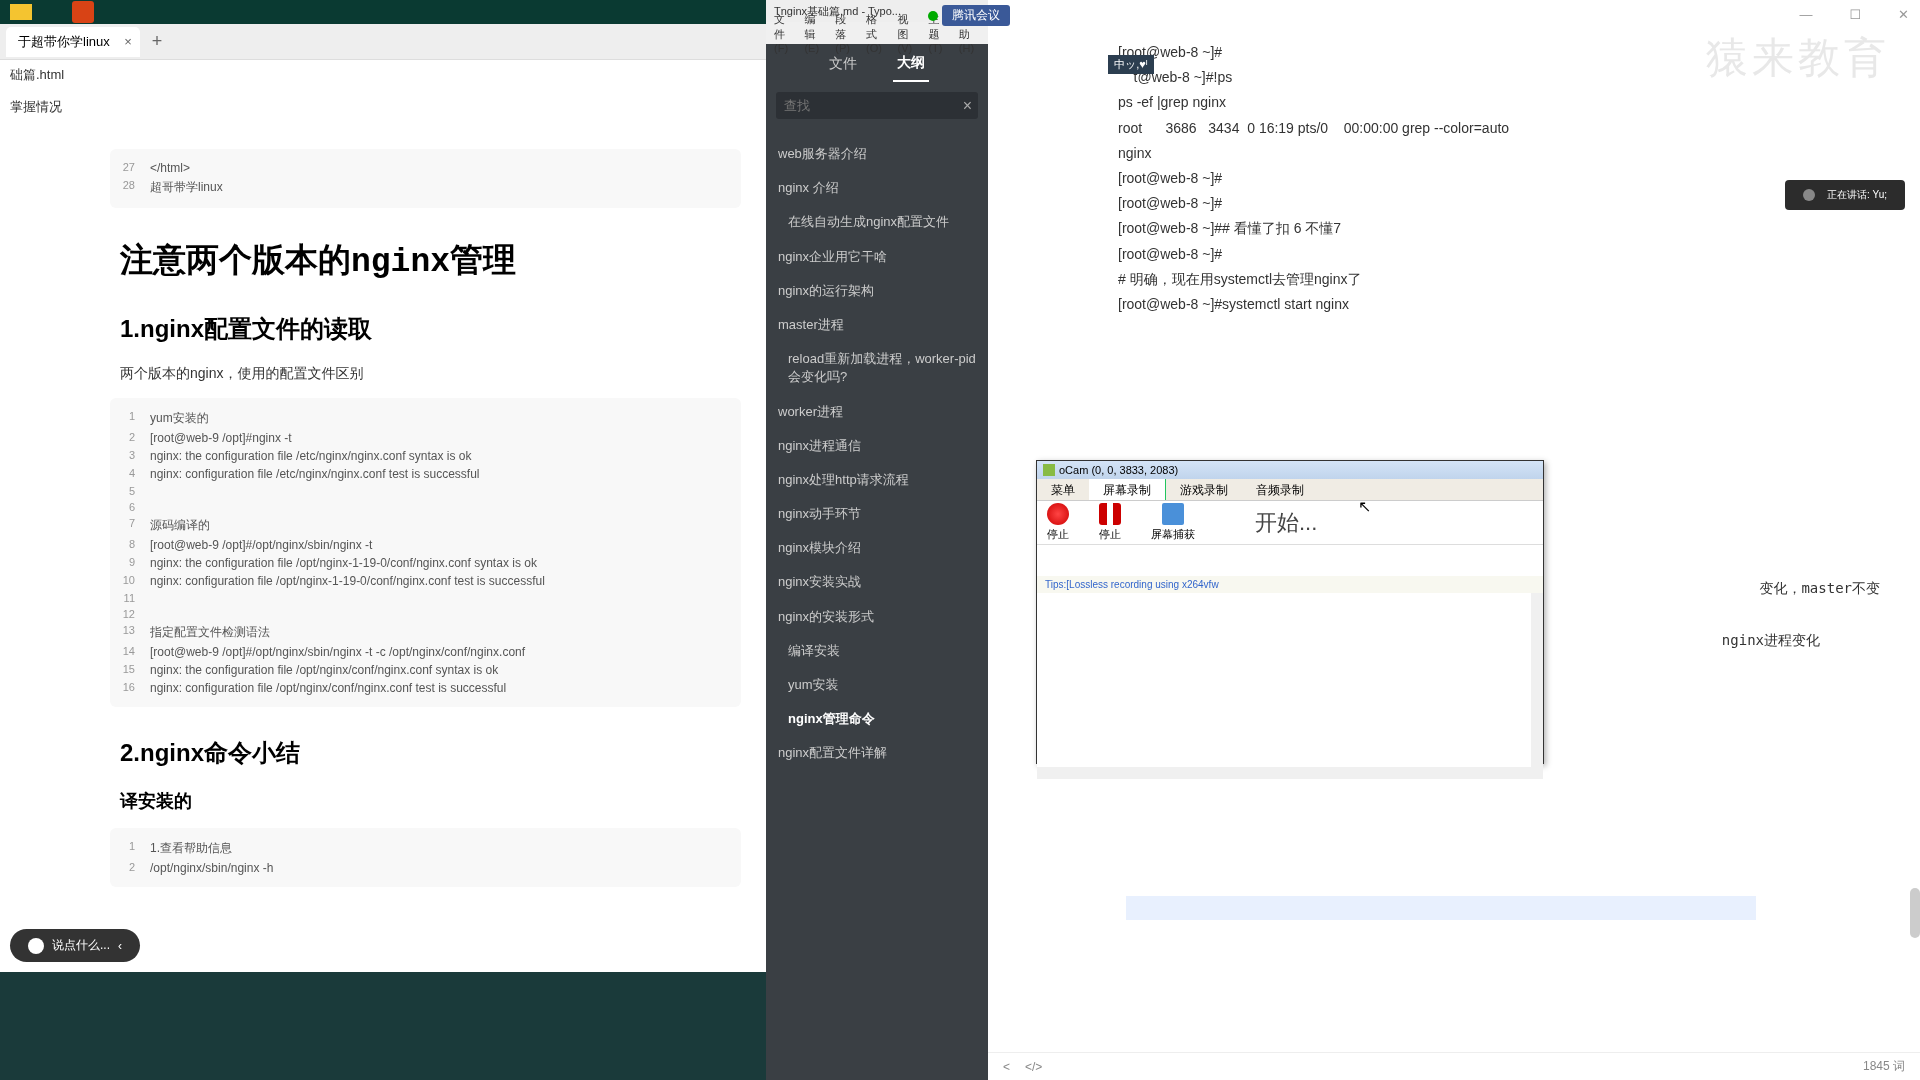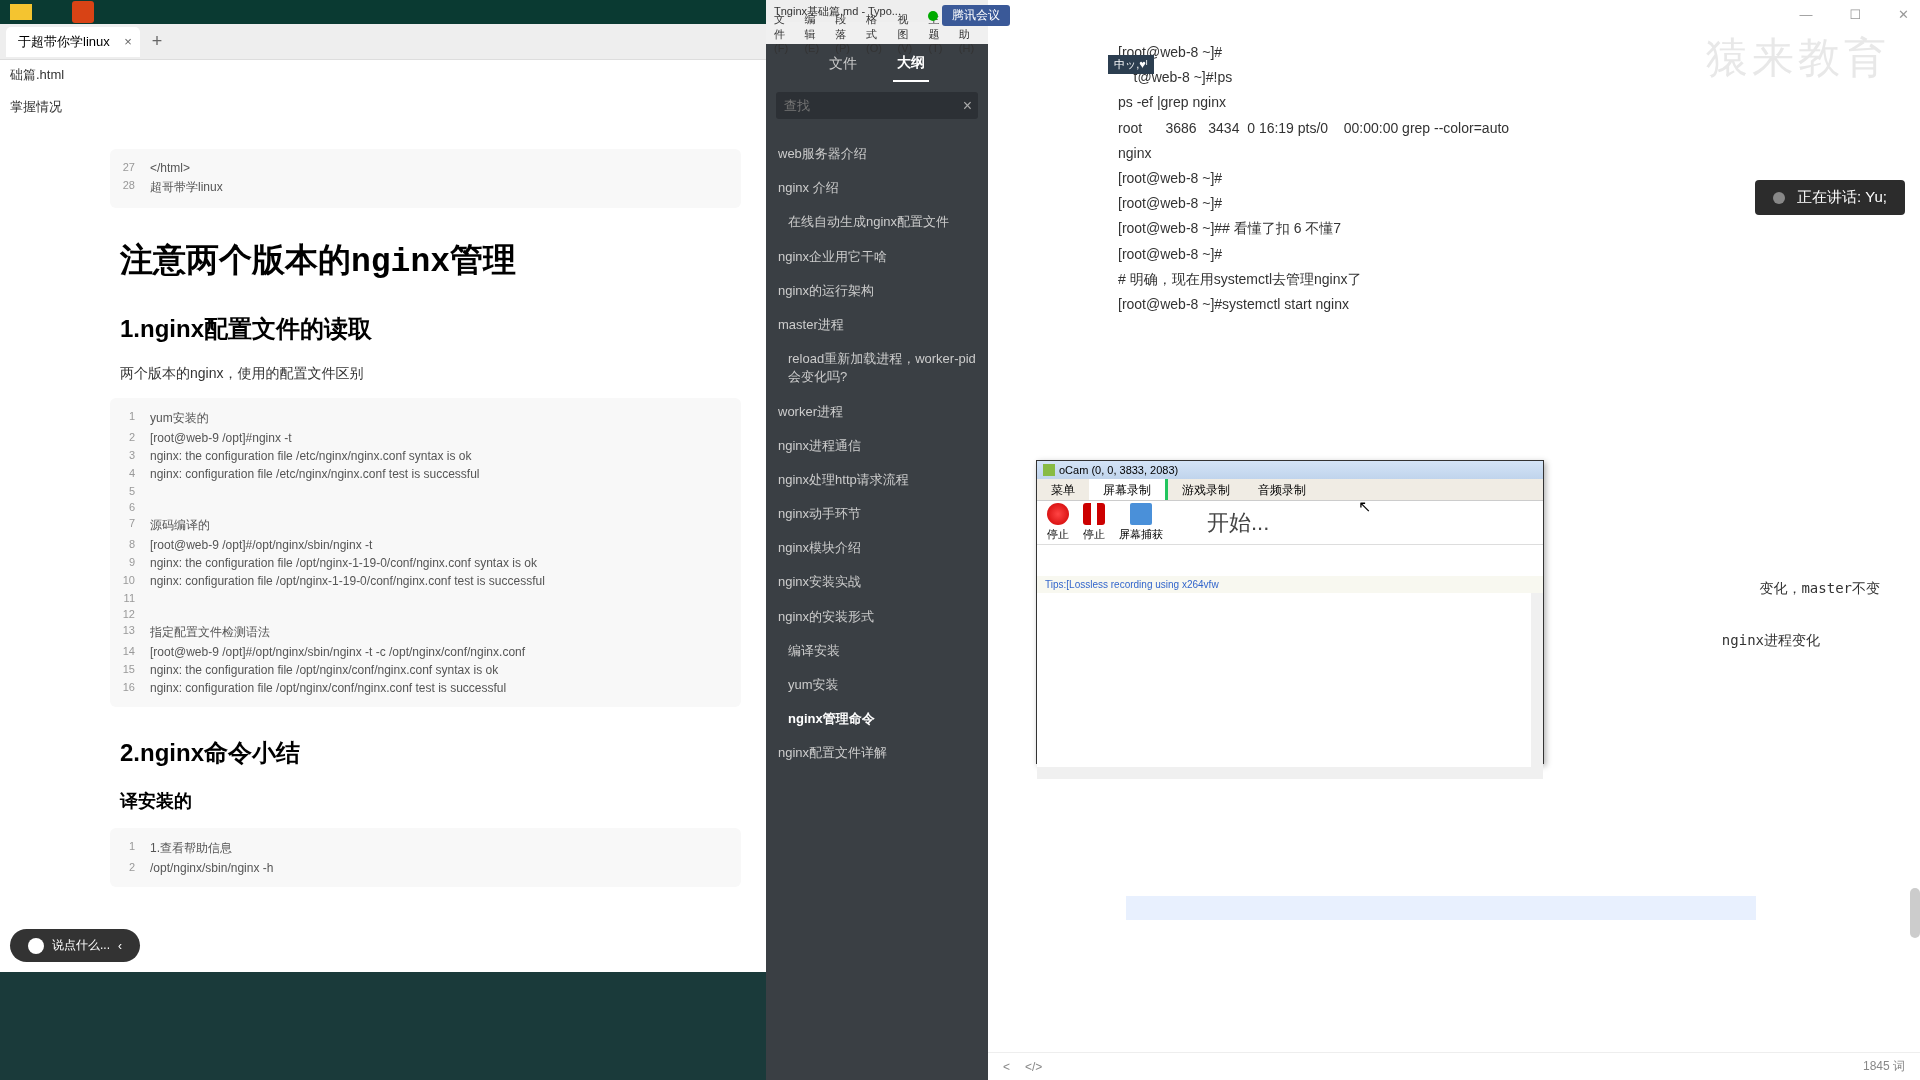--- a/index.html
+++ b/index.html
@@ -48,35 +48,35 @@
 .right-panel { position: absolute; left: 988px; top: 0; width: 932px; height: 1080px; background: #fff; }
 .conf-badge { position: absolute; top: 5px; left: -60px; display: flex; align-items: center; gap: 4px; z-index: 50; }
 .conf-dot { width: 10px; height: 10px; background: #0a0; border-radius: 50%; }
 .conf-text { background: #3a5998; color: #fff; padding: 2px 10px; font-size: 12px; border-radius: 3px; }
 .win-controls { position: absolute; top: 5px; right: 5px; display: flex; gap: 25px; color: #999; font-size: 13px; }
 .win-btn { cursor: pointer; padding: 2px 6px; }
 .ime-badge { position: absolute; top: 55px; left: 120px; background: #2c3e50; color: #fff; padding: 2px 6px; font-size: 11px; }
 .watermark { position: absolute; top: 30px; right: 30px; font-size: 42px; color: #e8e8e8; font-family: "KaiTi", serif; letter-spacing: 4px; }
 .terminal { padding: 40px 10px 10px 130px; font-family: "Consolas", monospace; font-size: 14px; line-height: 1.8; color: #333; }
 .term-line { white-space: pre; }
-.speaking-badge { position: absolute; top: 180px; right: 15px; background: #2c2c2c; color: #fff; padding: 8px 18px; font-size: 15px; border-radius: 4px; display: flex; align-items: center; gap: 12px; }
+.speaking-badge { position: absolute; top: 180px; right: 15px; background: #2c2c2c; color: #fff; padding: 8px 18px; font-size: 10px; border-radius: 4px; display: flex; align-items: center; gap: 12px; }
 .mic-icon { width: 12px; height: 12px; background: #888; border-radius: 50%; }
 .editor-highlight { position: absolute; top: 896px; left: 138px; width: 630px; height: 24px; background: #e8f0fe; }
 .bottom-bar { position: absolute; bottom: 0; left: 0; right: 0; height: 28px; border-top: 1px solid #eee; display: flex; align-items: center; padding: 0 15px; font-size: 12px; color: #888; justify-content: space-between; }
 .bottom-left { display: flex; gap: 15px; }
 .right-scroll { position: absolute; right: 0; top: 888px; width: 10px; height: 50px; background: #ccc; border-radius: 5px; }
 
 
 .ocam-window { position: absolute; left: 1036px; top: 460px; width: 508px; height: 304px; background: #fff; border: 1px solid #333; box-shadow: 2px 2px 6px rgba(0,0,0,0.3); z-index: 100; }
 .ocam-title { height: 18px; background: linear-gradient(#d4e4f7, #c0d4ec); font-size: 11px; padding: 2px 6px; display: flex; align-items: center; }
 .ocam-icon { width: 12px; height: 12px; background: #8b4; margin-right: 4px; }
 .ocam-tabs { height: 22px; background: #f0ece4; display: flex; font-size: 12px; border-bottom: 1px solid #ccc; }
 .ocam-tab { padding: 3px 14px; cursor: pointer; }
-.ocam-tab.active { background: #fff; border-right: 3px solid #22c55e; }
-.ocam-toolbar { height: 44px; background: #fff; display: flex; align-items: center; padding: 2px 10px; gap: 14px; border-bottom: 1px solid #ddd; }
+.ocam-tab.active { background: #fff; border-right: 1px solid #22c55e; }
+.ocam-toolbar { height: 44px; background: #fff; display: flex; align-items: center; padding: 2px 10px; gap: 30px; border-bottom: 1px solid #ddd; }
 .ocam-btn { display: flex; flex-direction: column; align-items: center; font-size: 11px; cursor: pointer; }
 .ocam-btn-icon { width: 22px; height: 22px; margin-bottom: 2px; }
 .rec-icon { background: radial-gradient(#f44, #c00); border-radius: 50%; }
 .pause-icon { background: linear-gradient(90deg, #c00 35%, #fff 35% 65%, #c00 65%); border-radius: 3px; }
 .screen-icon { background: #4a90d9; border-radius: 2px; }
 .ocam-start { font-size: 22px; color: #444; margin-left: 30px; }
 .ocam-status { padding: 3px 8px; font-size: 10px; color: #36c; background: #f8f8f0; margin-top: 31px; }
 .ocam-main { height: 186px; background: #fff; position: relative; }
 .ocam-scroll-v { position: absolute; right: 0; top: 0; width: 12px; height: 100%; background: #f0f0f0; }
 .ocam-scroll-h { position: absolute; bottom: 0; left: 0; right: 12px; height: 12px; background: #f0f0f0; }

